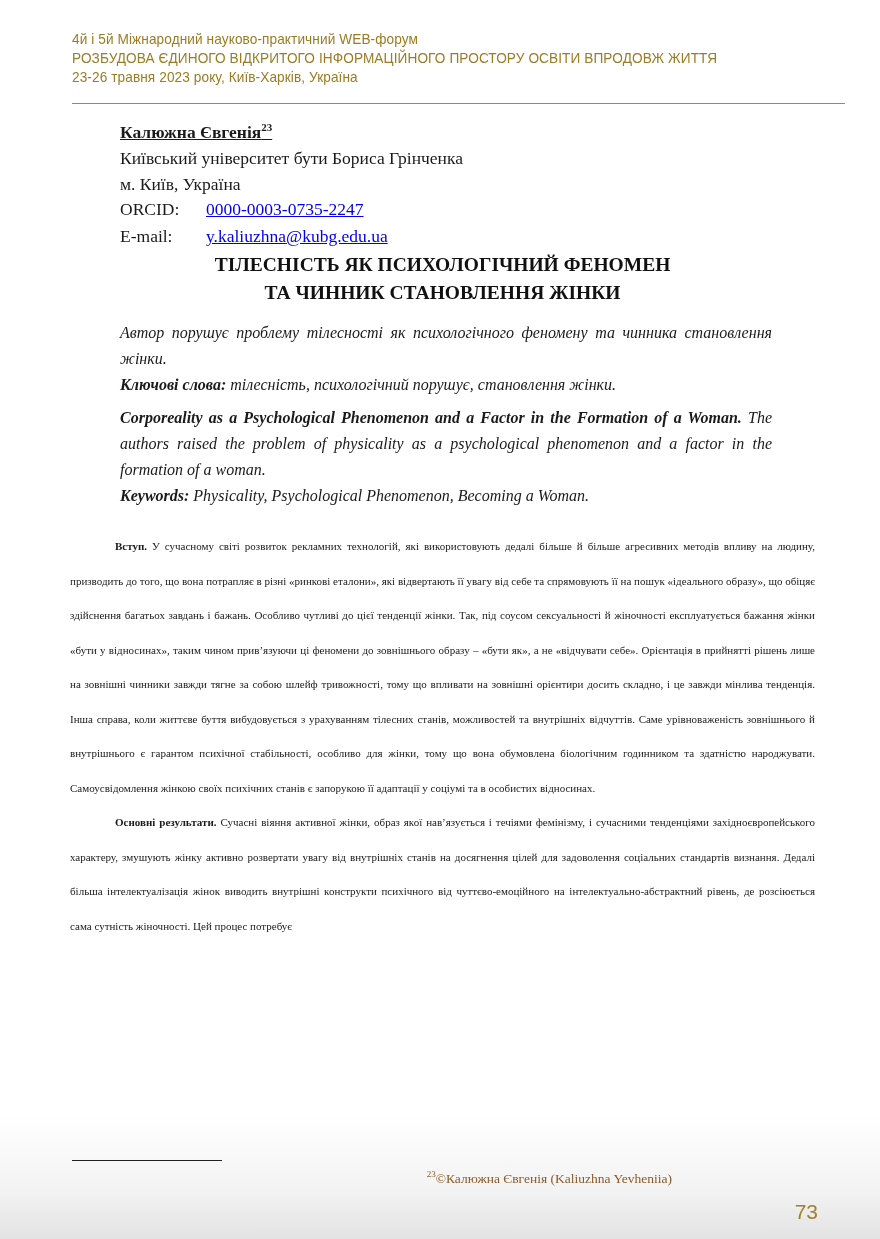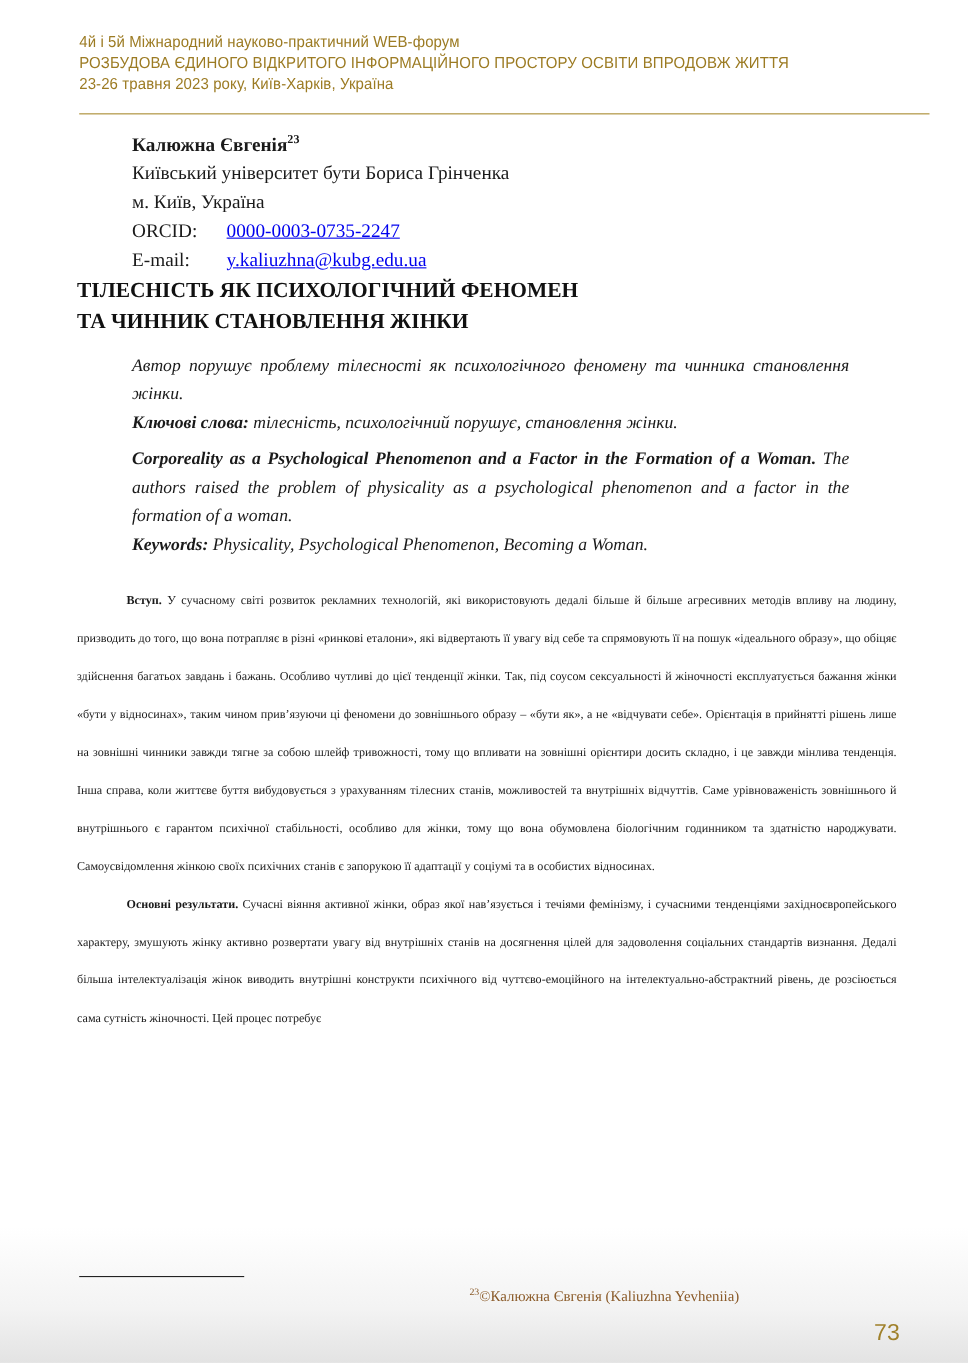--- a/index.html
+++ b/index.html
@@ -23,33 +23,33 @@
   }
   .header-rule{
     position:absolute;left:72px;right:35px;top:103px;
     border:0;border-top:1.6px solid #a98b2f;margin:0;
   }
   
   .author-block{
     position:absolute;left:120px;top:114px;
     font-size:17.5px;line-height:26px;
   }
-  .author-name{font-weight:bold;}
+  .author-name{font-weight:bold;text-decoration:underline;}
   .author-name sup{font-size:11px;}
   .contacts{
     position:absolute;left:120px;top:196px;
     font-size:17.5px;line-height:27px;
   }
   .contact-row{display:flex;}
   .contact-label{width:86px;}
   .contact-link{color:#0000ee;text-decoration:underline;}
   
   .paper-title{
     position:absolute;left:70px;top:251px;width:745px;
-    margin:0;text-align:left;
+    margin:0;text-align:center;
     font-size:19.5px;font-weight:bold;line-height:28px;
     color:#111;
   }
   
   .abstract{
     position:absolute;left:120px;top:320px;width:652px;
     font-style:italic;font-size:16px;line-height:26px;
     text-align:justify;
   }
   .abstract p{margin:0;}

